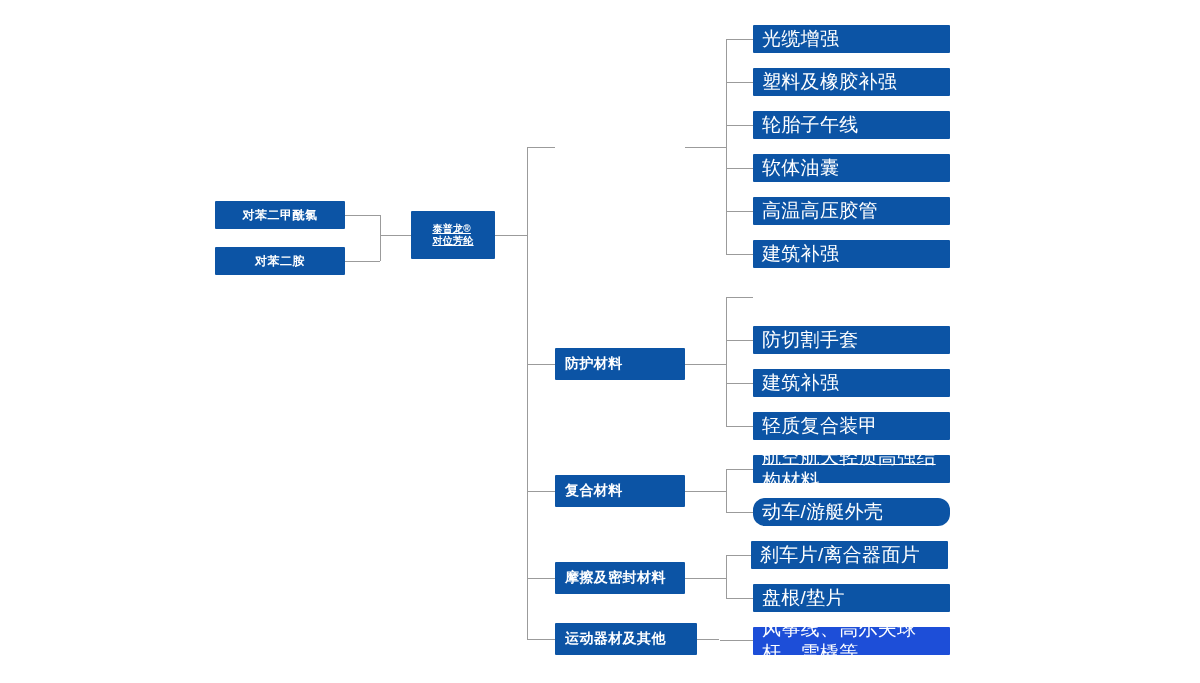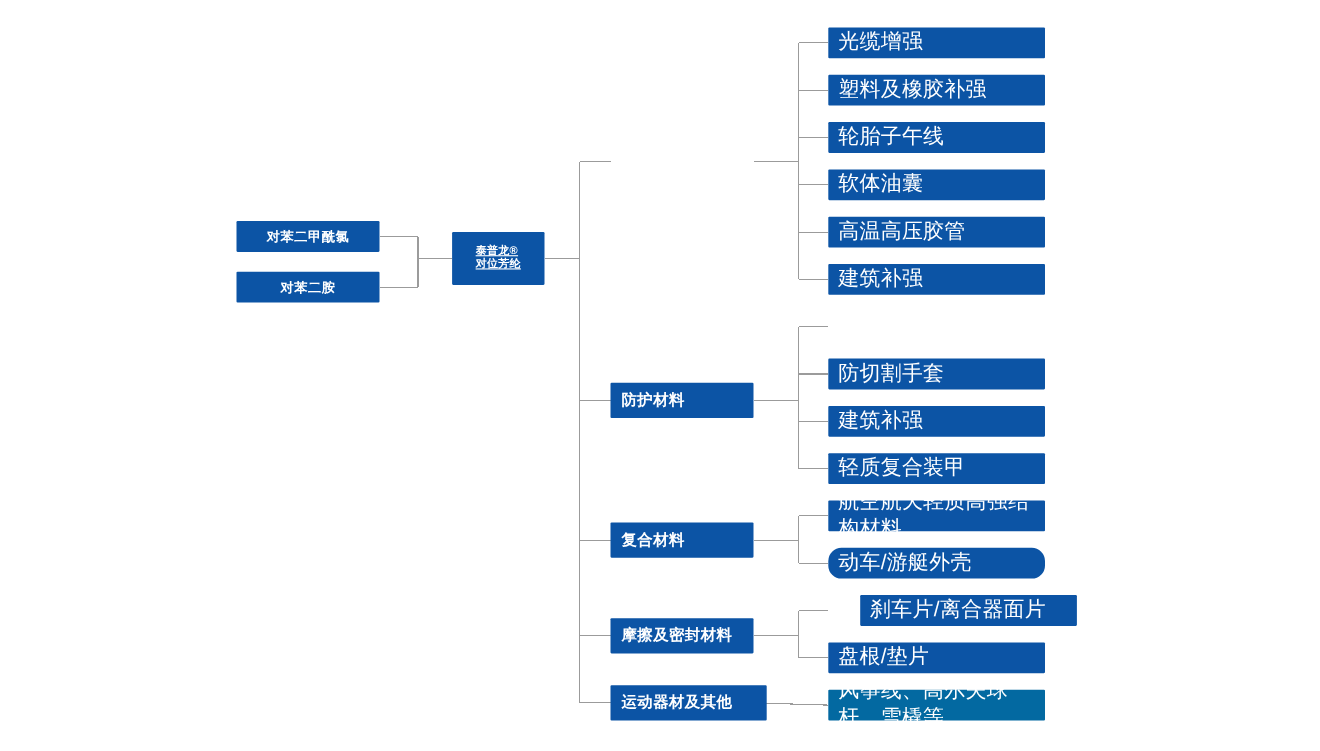--- a/index.html
+++ b/index.html
@@ -154,29 +154,29 @@
   </div>
   <div class="node lvl-leaf" style="left: 753px; top: 326px; width: 197px; height: 28px; background: rgb(12, 84, 165); color: rgb(255, 255, 255);">
     <span>防切割手套</span>
   </div>
   <div class="node lvl-leaf" style="left: 753px; top: 369px; width: 197px; height: 28px; background: rgb(12, 84, 165); color: rgb(255, 255, 255);">
     <span>建筑补强</span>
   </div>
   <div class="node lvl-leaf" style="left: 753px; top: 412px; width: 197px; height: 28px; background: rgb(12, 84, 165); color: rgb(255, 255, 255);">
     <span>轻质复合装甲</span>
   </div>
-  <div class="node lvl-leaf" style="left: 753px; top: 455px; width: 197px; height: 28px; background: rgb(12, 84, 165); color: rgb(255, 255, 255);">
+  <div class="node lvl-leaf" style="left: 753px; top: 455px; width: 197px; height: 28px; background: rgb(12, 84, 165); color: rgb(255, 255, 255); text-decoration: underline;">
     <span>航空航天轻质高强结构材料</span>
   </div>
   <div class="node lvl-leaf" style="left: 753px; top: 498px; width: 197px; height: 28px; background: rgb(12, 84, 165); color: rgb(255, 255, 255); border-radius: 12px;">
     <span>动车/游艇外壳</span>
   </div>
-  <div class="node lvl-leaf" style="left: 782px; top: 541px; width: 197px; height: 28px; background: rgb(12, 84, 165); color: rgb(255, 255, 255);">
+  <div class="node lvl-leaf" style="left: 751px; top: 541px; width: 197px; height: 28px; background: rgb(12, 84, 165); color: rgb(255, 255, 255);">
     <span>刹车片/离合器面片</span>
   </div>
   <div class="node lvl-leaf" style="left: 753px; top: 584px; width: 197px; height: 28px; background: rgb(12, 84, 165); color: rgb(255, 255, 255);">
     <span>盘根/垫片</span>
   </div>
-  <div class="node lvl-leaf" style="left: 753px; top: 627px; width: 197px; height: 28px; background: #0369a1; color: rgb(255, 255, 255);">
+  <div class="node lvl-leaf" style="left: 753px; top: 627px; width: 197px; height: 28px; background: #1d4ed8; color: rgb(255, 255, 255);">
     <span>风筝线、高尔夫球杆、雪橇等</span>
   </div>
 
 </div>
 
 </body></html>

